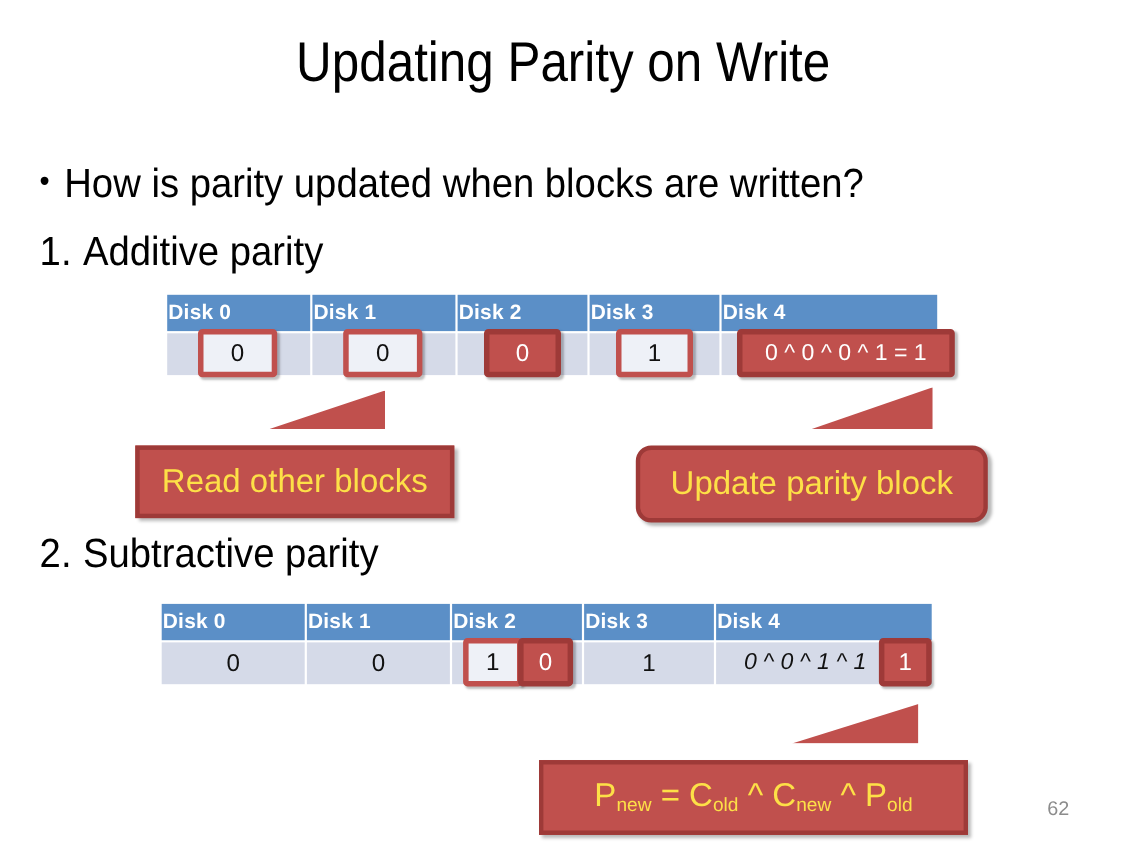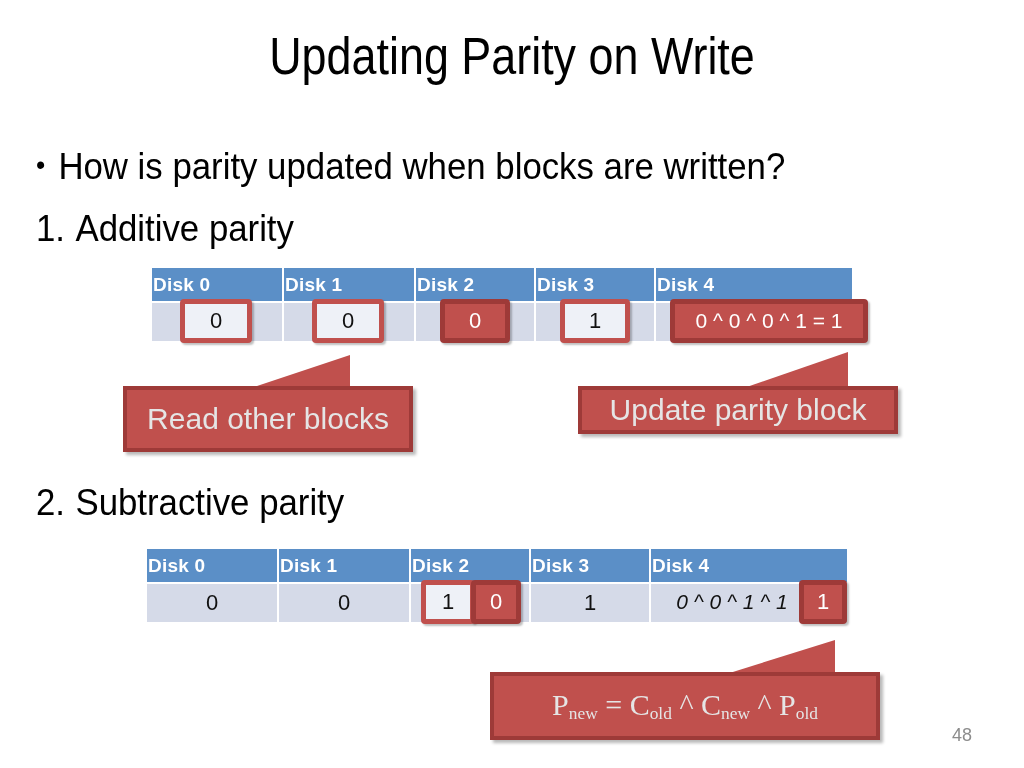--- a/index.html
+++ b/index.html
@@ -107,56 +107,57 @@
     border: 5px solid #9e3a38;
     color: #ffffff;
   }
 
   
   .callout {
     position: absolute;
     background: #c0504d;
     border: 4px solid #9e3a38;
     box-sizing: border-box;
-    color: #e5e5e5;
+    color: #fde047;
     display: flex;
     align-items: center;
     justify-content: center;
     font-size: 30px;
     box-shadow: 3px 3px 3px rgba(0,0,0,0.28);
     font-family: "Liberation Sans", sans-serif;
+    margin-top: 19px;
   }
   .callout-tail {
     position: absolute;
     background: #c0504d;
     border-left: 4px solid #9e3a38;
     border-top: 4px solid #9e3a38;
     border-right: 4px solid #9e3a38;
     box-sizing: border-box;
   }
 
   #callout-read      { left: 123px; top: 386px;  width: 290px; height: 66px; }
   #tail-read {
     left: 245px; top: 355px; width: 105px; height: 35px;
     clip-path: polygon(0% 100%, 100% 0%, 100% 100%);
     border: none;
     background: #c0504d;
     box-shadow: none;
   }
 
-  #callout-update    { left: 578px; top: 386px;  width: 320px; height: 48px; }
+  #callout-update    { left: 578px; top: 386px;  width: 320px; height: 70px; border-radius: 14px; }
   #tail-update {
     left: 738px; top: 352px; width: 110px; height: 38px;
     clip-path: polygon(0% 100%, 100% 0%, 100% 100%);
     border: none;
     background: #c0504d;
     box-shadow: none;
   }
 
-  #callout-formula   { left: 490px; top: 672px;  width: 390px; height: 68px; font-family: Liberation Serif, serif; }
+  #callout-formula   { left: 490px; top: 672px;  width: 390px; height: 68px; }
   #tail-formula {
     left: 720px; top: 640px; width: 115px; height: 36px;
     clip-path: polygon(0% 100%, 100% 0%, 100% 100%);
     border: none;
     background: #c0504d;
     box-shadow: none;
   }
 
   .formula-text { font-size: 30px; white-space: nowrap; }
   .formula-text sub { font-size: 0.58em; vertical-align: -0.25em; }
@@ -263,13 +264,13 @@
       </td>
     </tr>
   </tbody>
 </table>
 
 <div class="callout-tail" id="tail-formula"></div>
 <div class="callout" id="callout-formula">
   <span class="formula-text"><span>P</span><sub>new</sub><span> = </span><span>C</span><sub>old</sub><span> ^ </span><span>C</span><sub>new</sub><span> ^ </span><span>P</span><sub>old</sub></span>
 </div>
 
-<div id="page-number">48</div>
+<div id="page-number">62</div>
 
 </body></html>

